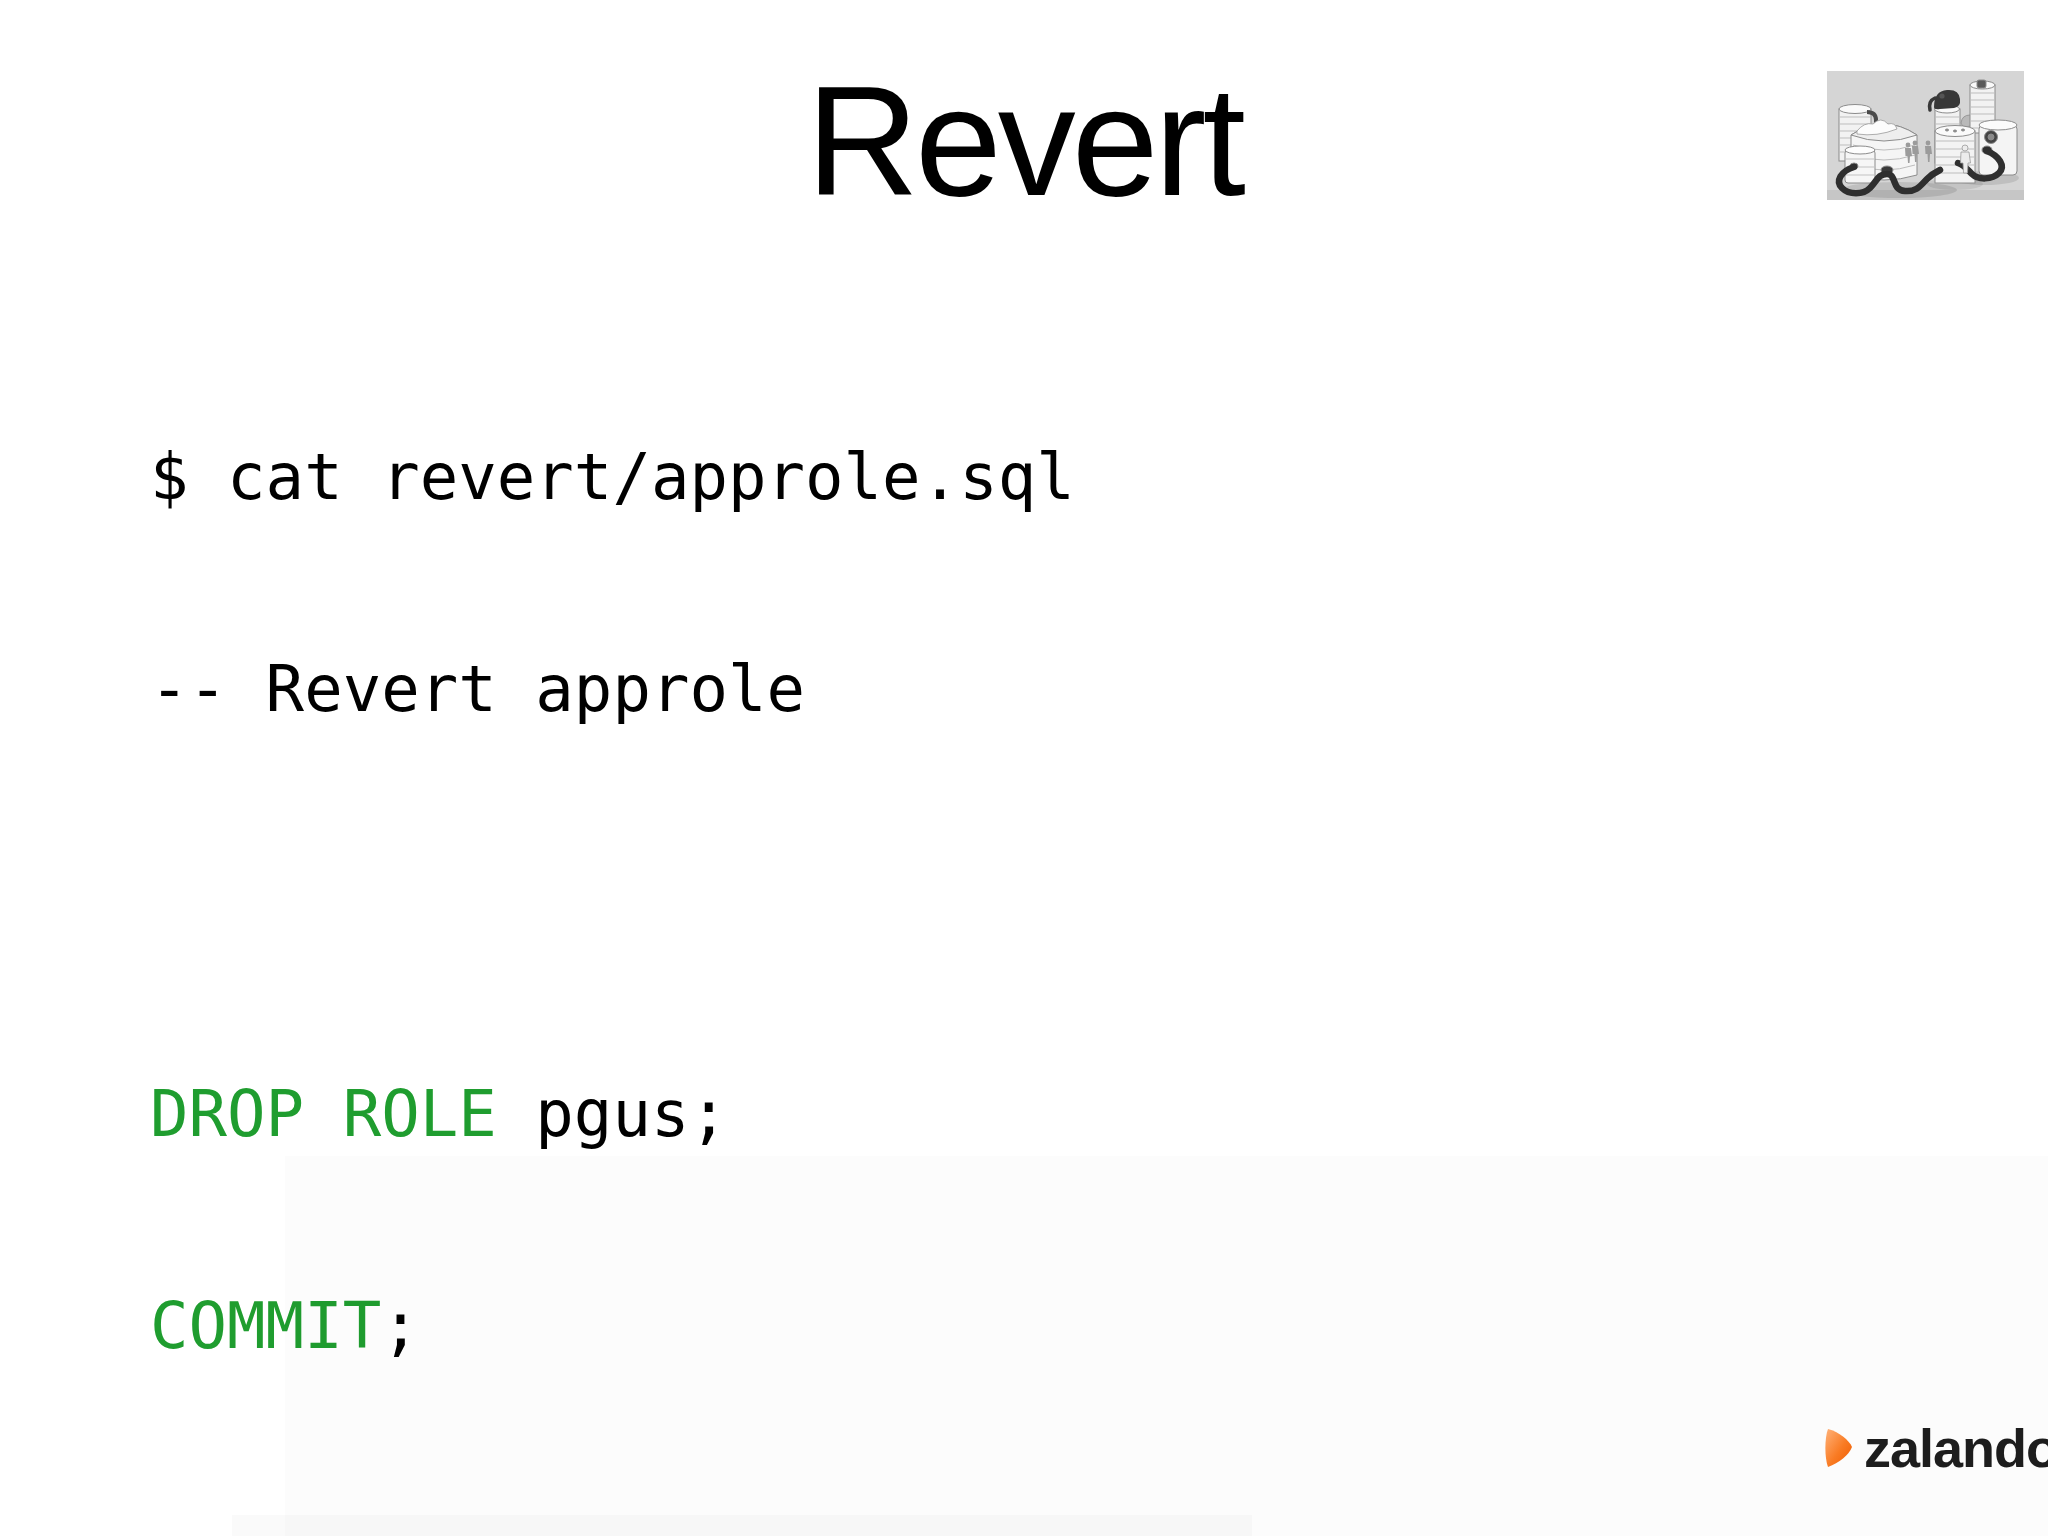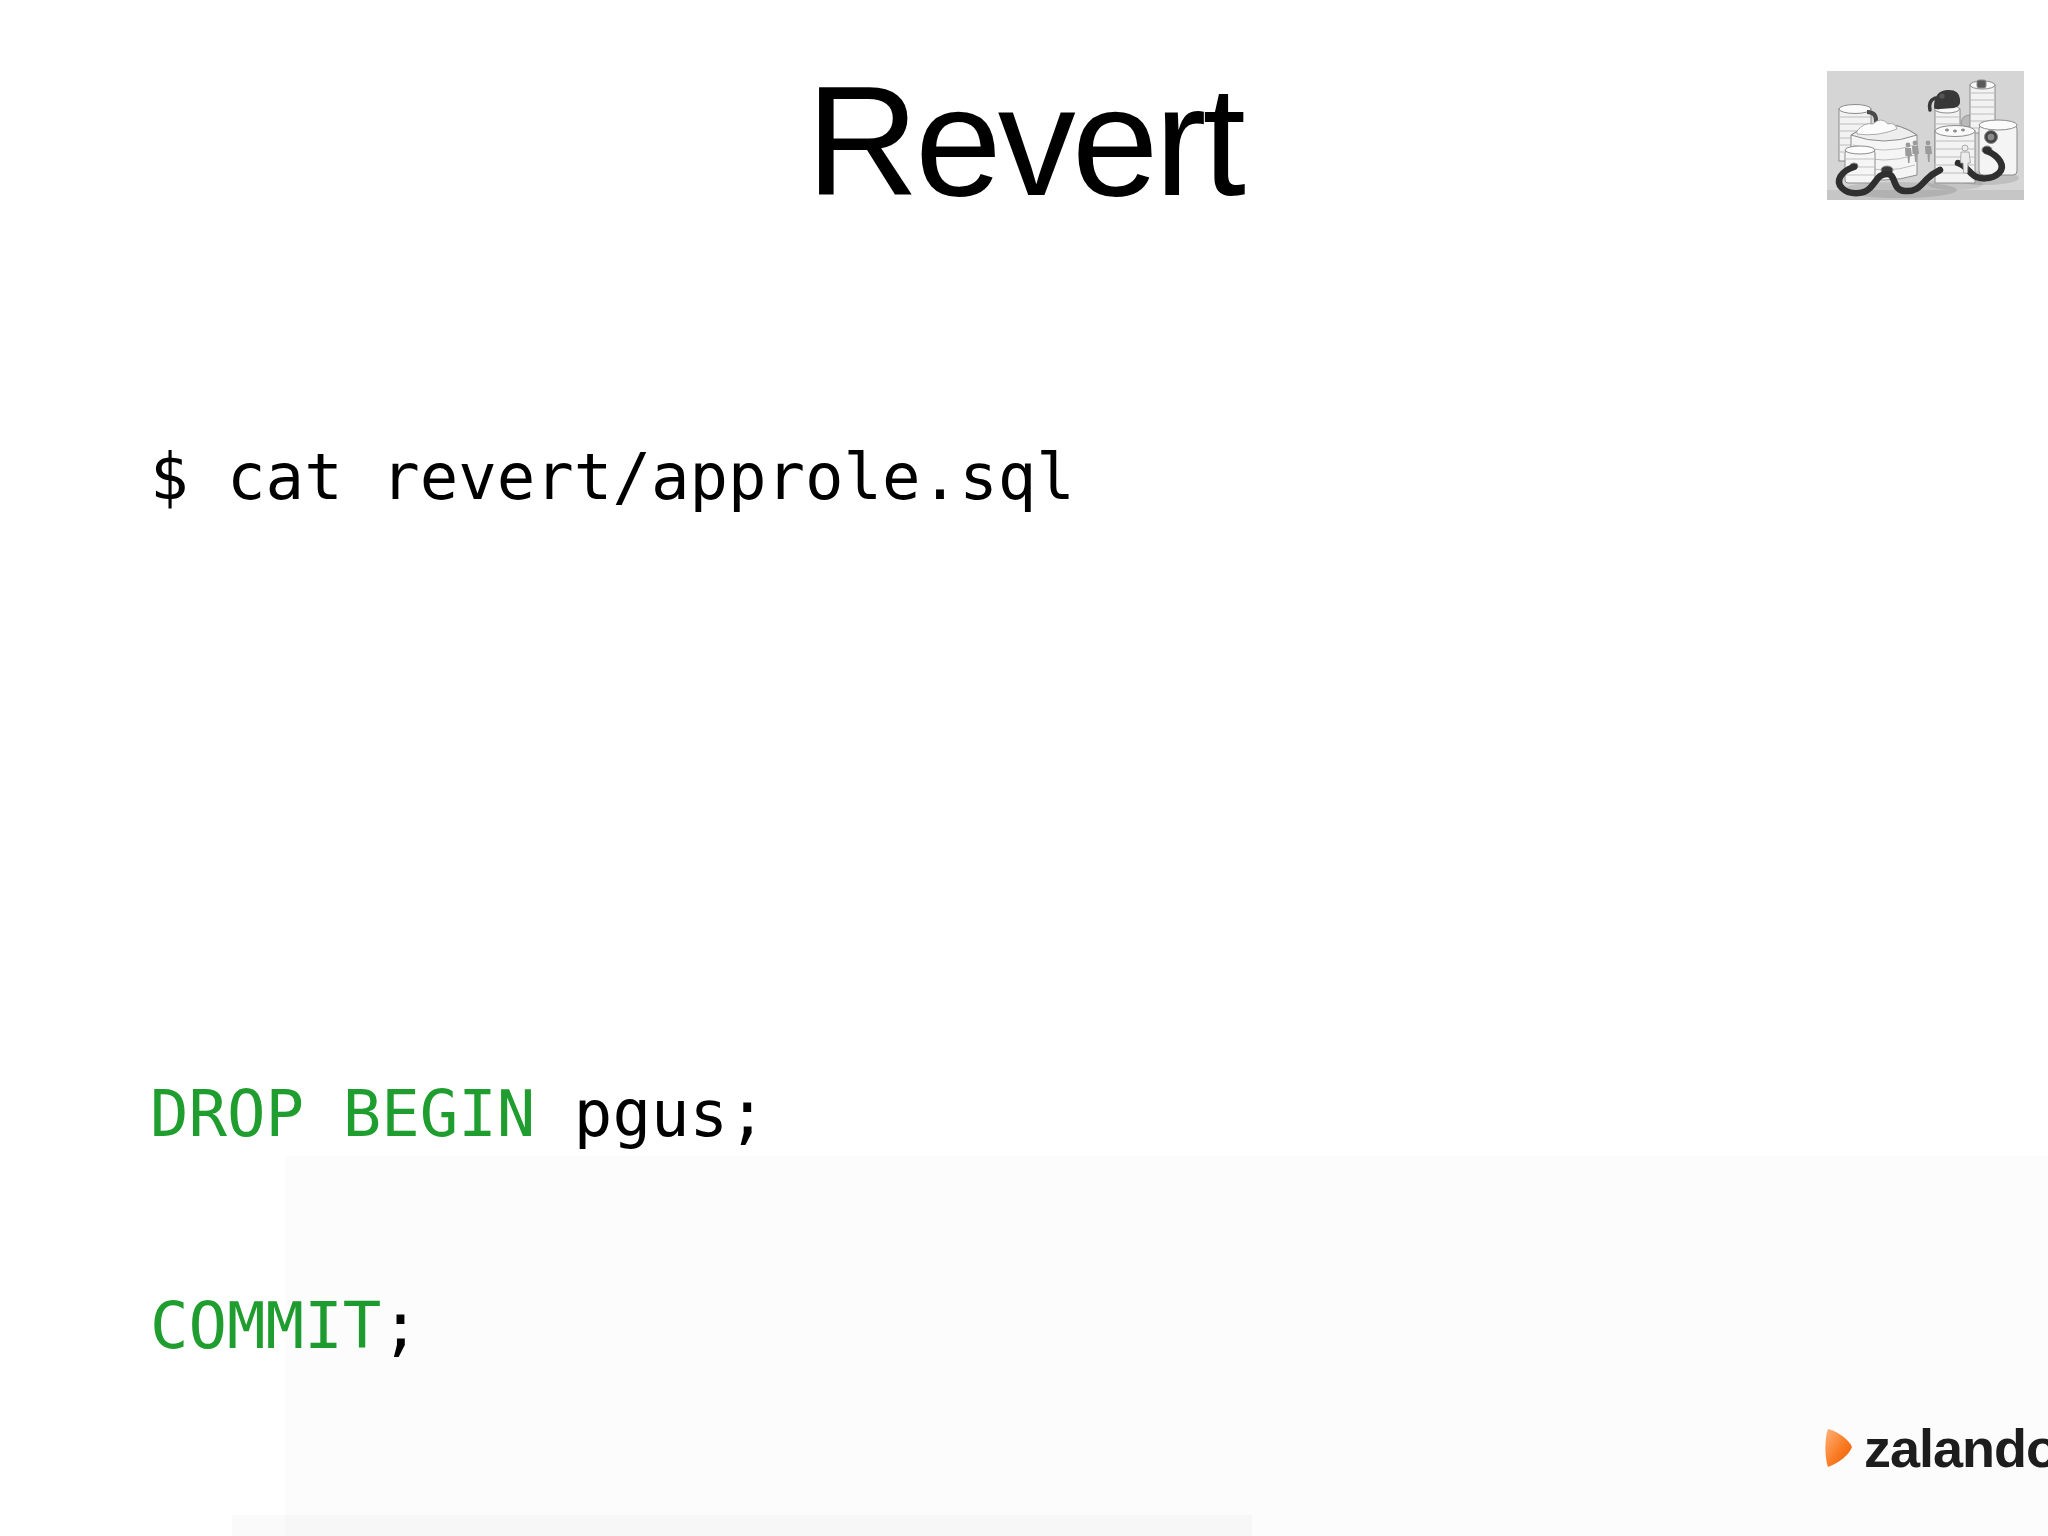--- a/index.html
+++ b/index.html
@@ -181,23 +181,24 @@
       </g>
       <g fill="#ececec" stroke="#9a9a9a" stroke-width="0.8">
         <circle cx="138" cy="77" r="3"></circle>
         <path d="M134,81 h8 l1.5,11 -2.5,0 -0.5,10 -4,0 -0.5,-10 -2.5,0 z"></path>
       </g>
     </svg>
   </div>
 
   <div class="code-line" style="top:440px"><span class="c-def">$ cat revert/approle.sql</span></div>
 
-
-
-  <div class="code-line" style="top:1077px"><span class="kw-green">DROP BEGIN</span><span class="c-def"> pgus;</span></div>
+  <div class="code-line" style="top:652px"><span class="c-def">-- Revert approle</span></div>
+
+
+  <div class="code-line" style="top:1077px"><span class="kw-green">DROP ROLE</span><span class="c-def"> pgus;</span></div>
 
   <div class="code-line" style="top:1289px"><span class="kw-green">COMMIT</span><span class="c-def">;</span></div>
 
   <div class="artifact-band"></div>
   <div class="artifact-strip"></div>
 
   <div class="zalando-logo">
     <span>
       <svg width="32" height="42" viewBox="0 0 32 42" xmlns="http://www.w3.org/2000/svg">
         <defs>

